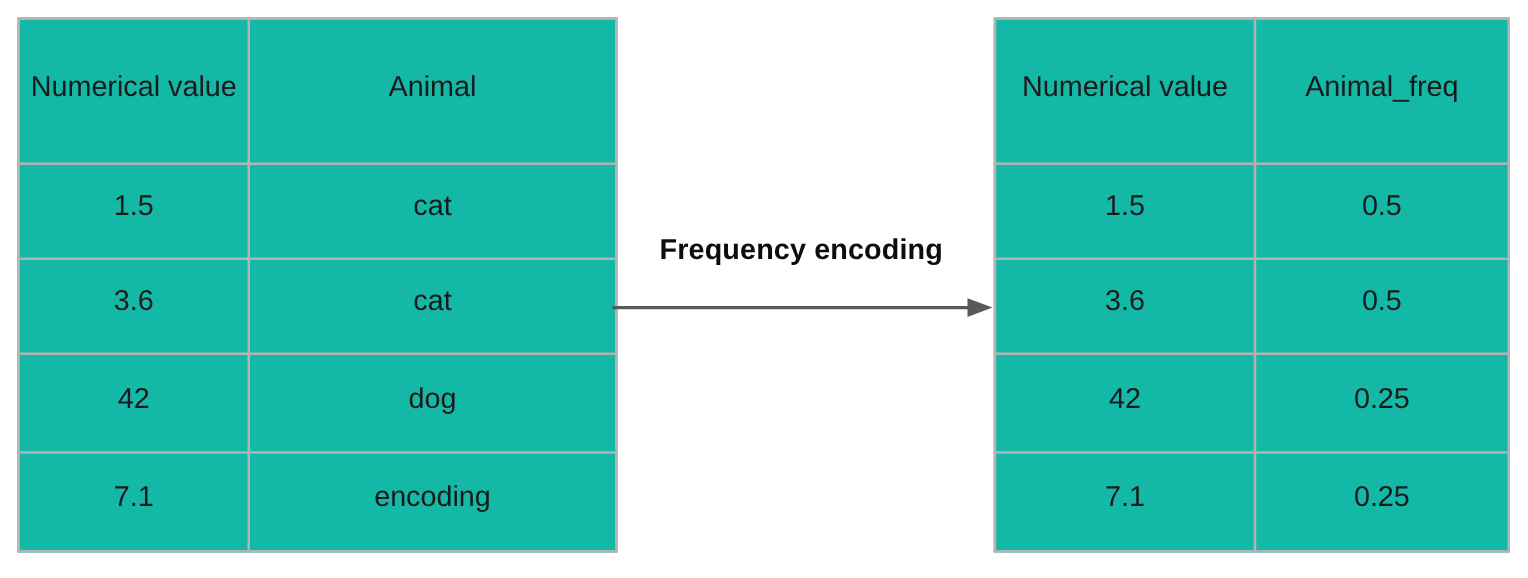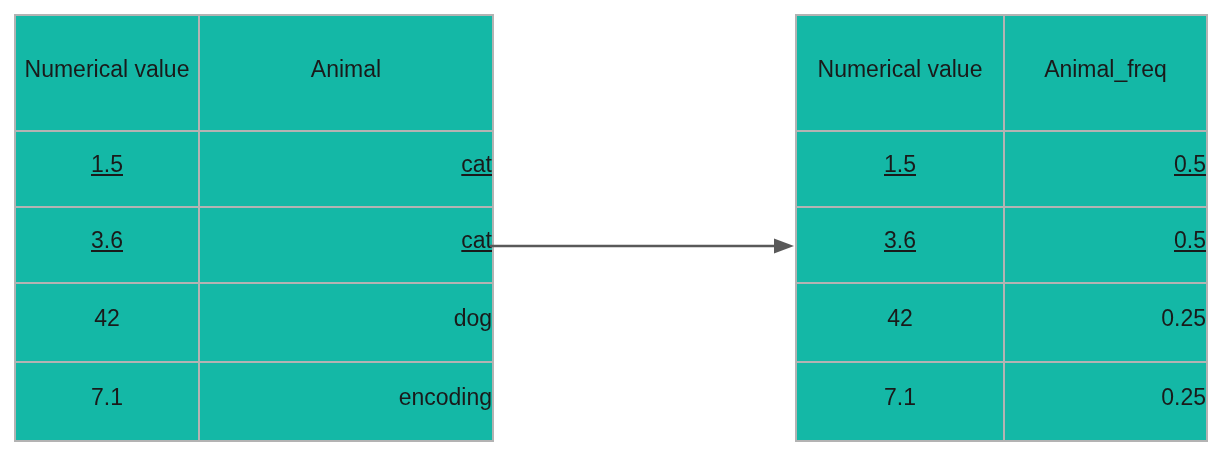--- a/index.html
+++ b/index.html
@@ -32,24 +32,24 @@
     font-weight: normal;
     color: #1a1a1a;
     font-size: 23px;
     line-height: 1.18;
     vertical-align: middle;
   }
   .tbl th {
     text-align: center;
   }
   .col-num  { text-align: center; }
-  .col-text { text-align: right; padding-left: 12px; }
+  .col-text { text-align: center; padding-left: 12px; }
 
   .hdr-cell  { height: 114px; }
-  .body-cell { height: 74px; text-decoration: underline; }
+  .body-cell { height: 74px; }
   .body-cell-tall { height: 77px; border-radius: 15px; }
 
   
   .cell-inner {
     display: block;
     position: relative;
     top: -4px;
   }
   .hdr-inner {
     display: block;
@@ -146,20 +146,21 @@
           <span class="cell-inner">7.1</span>
         </td>
         <td class="body-cell-tall col-text">
           <span class="cell-inner">encoding</span>
         </td>
       </tr>
     </tbody>
   </table>
 
   <div id="arrow-group">
+    <div id="arrow-label">Frequency encoding</div>
     <svg id="arrow-svg" viewBox="0 0 310 24">
       <line x1="2" y1="12" x2="288" y2="12" stroke="#595959" stroke-width="2.6"></line>
       <polygon points="286,4.5 306,12 286,19.5" fill="#595959"></polygon>
     </svg>
   </div>
 
   <table class="tbl" id="table-right">
     <colgroup>
         <col class="c1">
         <col class="c2">

